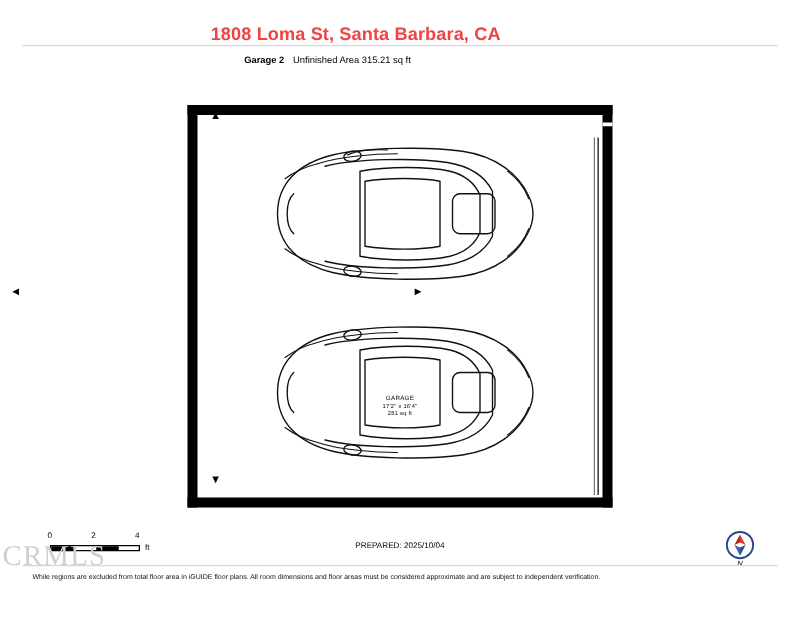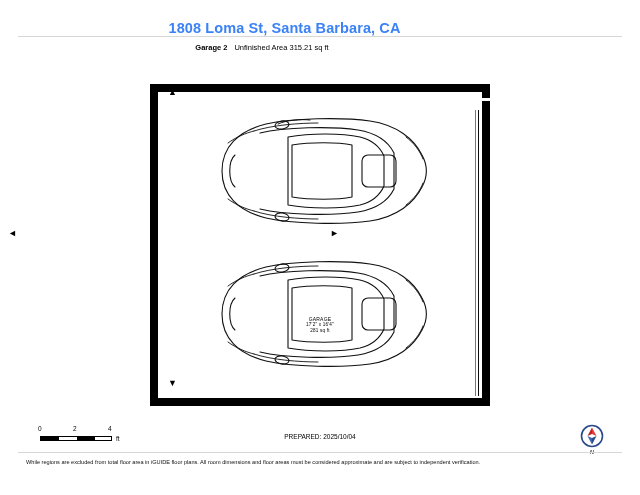--- a/index.html
+++ b/index.html
@@ -26,21 +26,21 @@
   
   .title {
     position: absolute;
     top: 20px;
     left: 0;
     width: 569px;
     text-align: center;
     font-size: 14.5px;
     font-weight: bold;
     letter-spacing: 0.1px;
-    color: #3b82f6;
+    color: #ef4444;
   }
   .subtitle {
     position: absolute;
     top: 43px;
     left: 0;
     width: 524px;
     text-align: center;
     font-size: 7.5px;
     color: #000;
   }
@@ -362,17 +362,18 @@
     <svg width="28" height="26" viewBox="0 0 28 26">
       <circle cx="14" cy="12" r="10.5" fill="#ffffff" stroke="#2b4a8b" stroke-width="1.6"></circle>
       <path d="M14,3.5 L18.5,12 L14,10 Z" fill="#e03a3a"></path>
       <path d="M14,3.5 L9.5,12 L14,10 Z" fill="#c02020"></path>
       <path d="M14,20.5 L18.5,12 L14,14 Z" fill="#2b4a8b"></path>
       <path d="M14,20.5 L9.5,12 L14,14 Z" fill="#3f63ad"></path>
     </svg>
     <div class="compass-n">N</div>
   </div>
 
+  <div class="watermark">CRMLS</div>
 
   <div class="hr-bottom"></div>
   <div class="disclaimer">While regions are excluded from total floor area in iGUIDE floor plans. All room dimensions and floor areas must be considered approximate and are subject to independent verification.</div>
 
 </div>
 
 </body></html>

